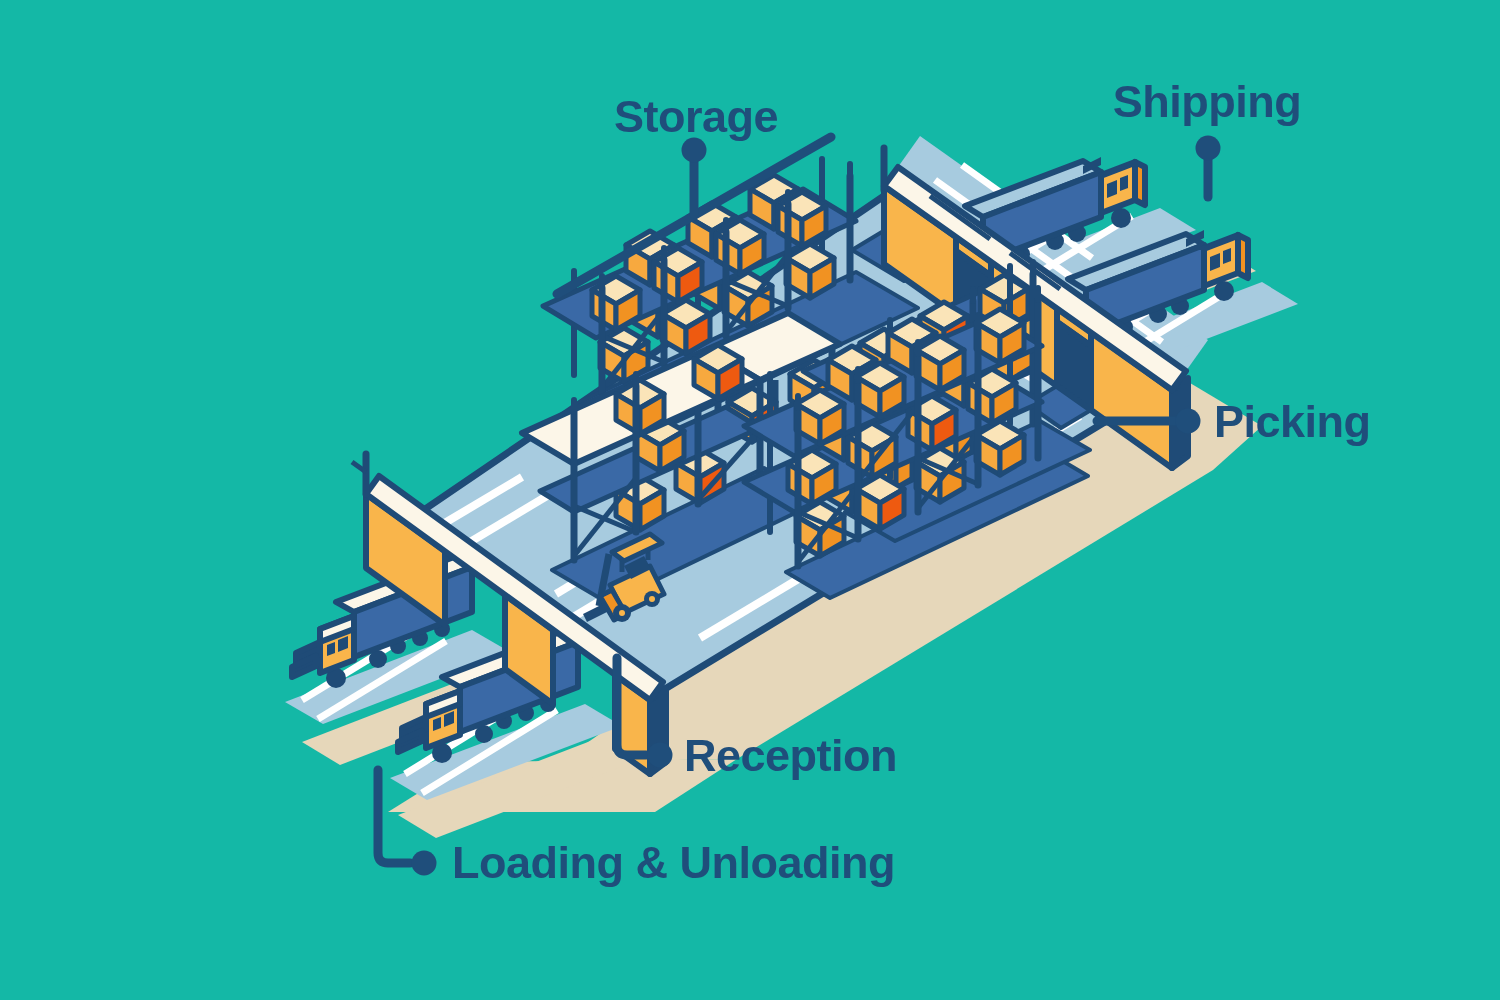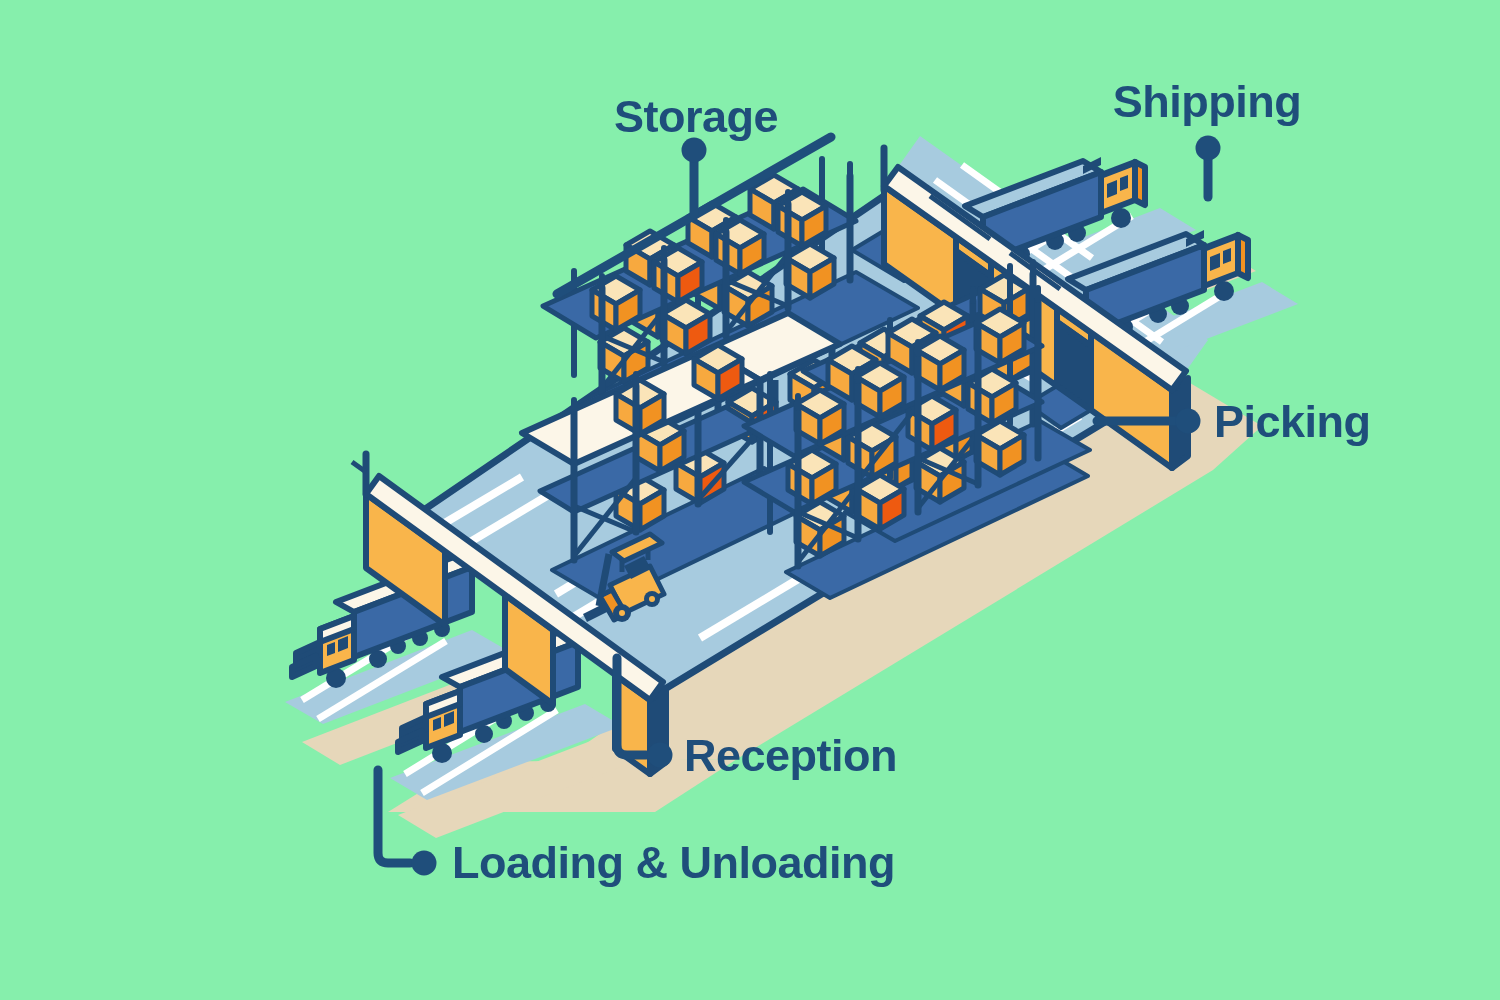--- a/index.html
+++ b/index.html
@@ -1,16 +1,16 @@
 <!DOCTYPE html>
 <html><head>
 <meta charset="utf-8">
 <style>
   html,body{margin:0;padding:0;background:#FAF1DE;}
-  .stage{position:relative;width:1500px;height:1000px;background:#86efac;overflow:hidden;
+  .stage{position:relative;width:1500px;height:1000px;background:#14b8a6;overflow:hidden;
          font-family:"Liberation Sans",sans-serif;}
   .stage svg{position:absolute;inset:0;display:block;}
   text.arealabel{font-family:"Liberation Sans",sans-serif;font-weight:bold;font-size:45px;
                  letter-spacing:-0.5px;fill:#1F4E7B;}
 </style>
 </head>
 <body>
 
 <div class="stage">
 <svg viewBox="0 0 1500 1000" xmlns="http://www.w3.org/2000/svg">

